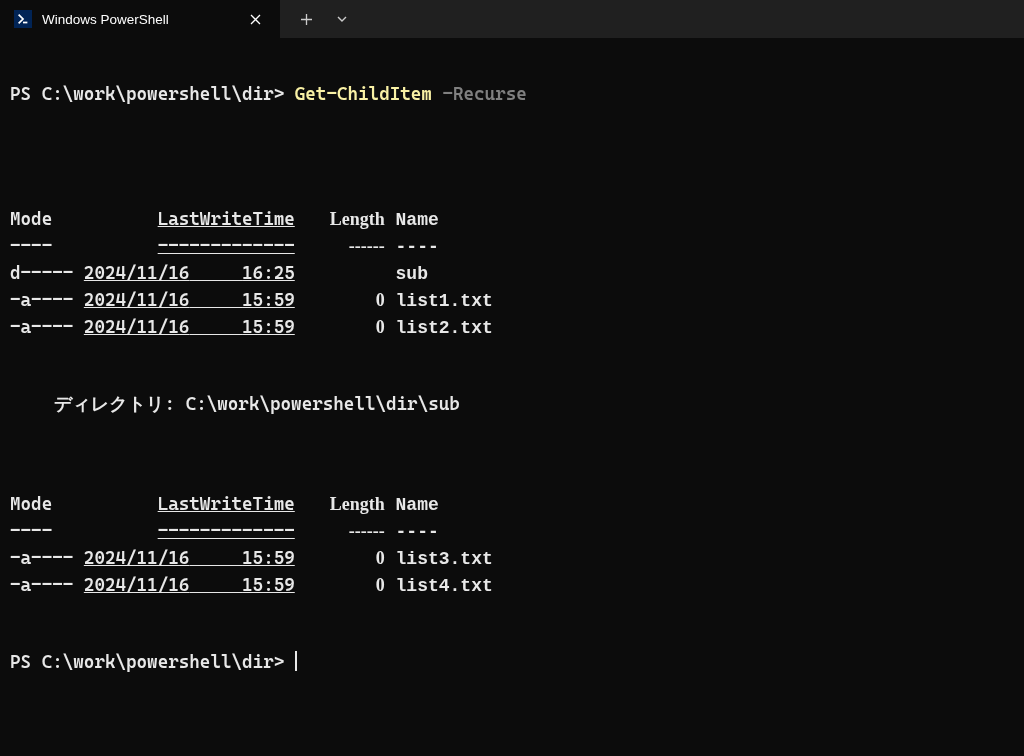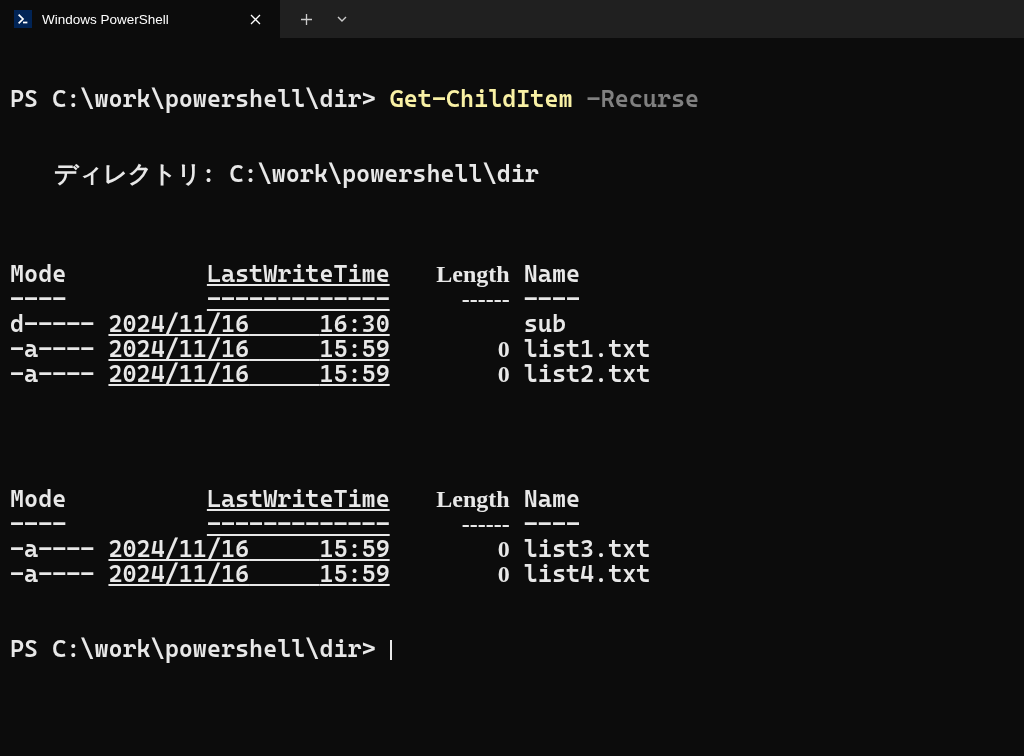--- a/index.html
+++ b/index.html
@@ -50,34 +50,34 @@
     padding: 0 10px;
   }
   .tabbar-btn {
     width: 32px; height: 28px;
     display: flex; align-items: center; justify-content: center;
     color: #cccccc;
     border-radius: 4px;
     font-size: 15px;
   }
   .terminal {
-    padding: 24px 10px;
-    font-size: 24px;
+    padding: 18px 10px;
+    font-size: 18px;
     line-height: 25px;
     white-space: pre;
     font-weight: 600;
     color: #e8e8e8;
   }
   .cmd { color: #f9f1a5; }
   .param { color: #808080; }
   .indent { padding-left: 44px; display:block; }
   .col-mode { display:inline-block; width: 7ch; }
   .col-dt   { display:inline-block; width: 20ch; text-align:right;text-decoration:underline; }
   .col-len  { display:inline-block; width: 10ch; text-align:right;font-family:Liberation Serif, serif; }
-  .col-name { padding-left: 1ch; }
+  .col-name { padding-left: 1ch; font-family: Liberation Mono, monospace; }
   .cursor {
     display:inline-block;
     width: 2px; height: 20px;
     background:#e8e8e8;
     vertical-align: -3px;
   }
 </style>
 </head>
 <body>
 
@@ -107,30 +107,30 @@
           <path d="M2 4 L6 8 L10 4" stroke="#cccccc" stroke-width="1.4" fill="none"></path>
         </svg>
     </div>
   </div>
 </div>
 
 <div class="terminal">
 <span><span>PS C:\work\powershell\dir&gt;</span> <span class="cmd">Get-ChildItem</span> <span class="param">-Recurse</span></span>
 
 
-<span class="indent"><span>ディレクトリ:</span> <span>C:\work\powershell\dir</span></span>
 
 
 <span><span class="col-mode">Mode</span><span class="col-dt">LastWriteTime</span><span class="col-len">Length</span><span class="col-name">Name</span></span>
 <span><span class="col-mode">----</span><span class="col-dt">-------------</span><span class="col-len">------</span><span class="col-name">----</span></span>
-<span><span class="col-mode">d-----</span><span class="col-dt"><span>2024/11/16</span>     <span>16:30</span></span><span class="col-len"></span><span class="col-name">sub</span></span>
+<span><span class="col-mode">d-----</span><span class="col-dt"><span>2024/11/16</span>     <span>16:25</span></span><span class="col-len"></span><span class="col-name">sub</span></span>
 <span><span class="col-mode">-a----</span><span class="col-dt"><span>2024/11/16</span>     <span>15:59</span></span><span class="col-len">0</span><span class="col-name">list1.txt</span></span>
 <span><span class="col-mode">-a----</span><span class="col-dt"><span>2024/11/16</span>     <span>15:59</span></span><span class="col-len">0</span><span class="col-name">list2.txt</span></span>
 
 
+<span class="indent"><span>ディレクトリ:</span> <span>C:\work\powershell\dir\sub</span></span>
 
 
 <span><span class="col-mode">Mode</span><span class="col-dt">LastWriteTime</span><span class="col-len">Length</span><span class="col-name">Name</span></span>
 <span><span class="col-mode">----</span><span class="col-dt">-------------</span><span class="col-len">------</span><span class="col-name">----</span></span>
 <span><span class="col-mode">-a----</span><span class="col-dt"><span>2024/11/16</span>     <span>15:59</span></span><span class="col-len">0</span><span class="col-name">list3.txt</span></span>
 <span><span class="col-mode">-a----</span><span class="col-dt"><span>2024/11/16</span>     <span>15:59</span></span><span class="col-len">0</span><span class="col-name">list4.txt</span></span>
 
 
 <span><span>PS C:\work\powershell\dir&gt;</span> <span class="cursor"></span></span>
 </div>

